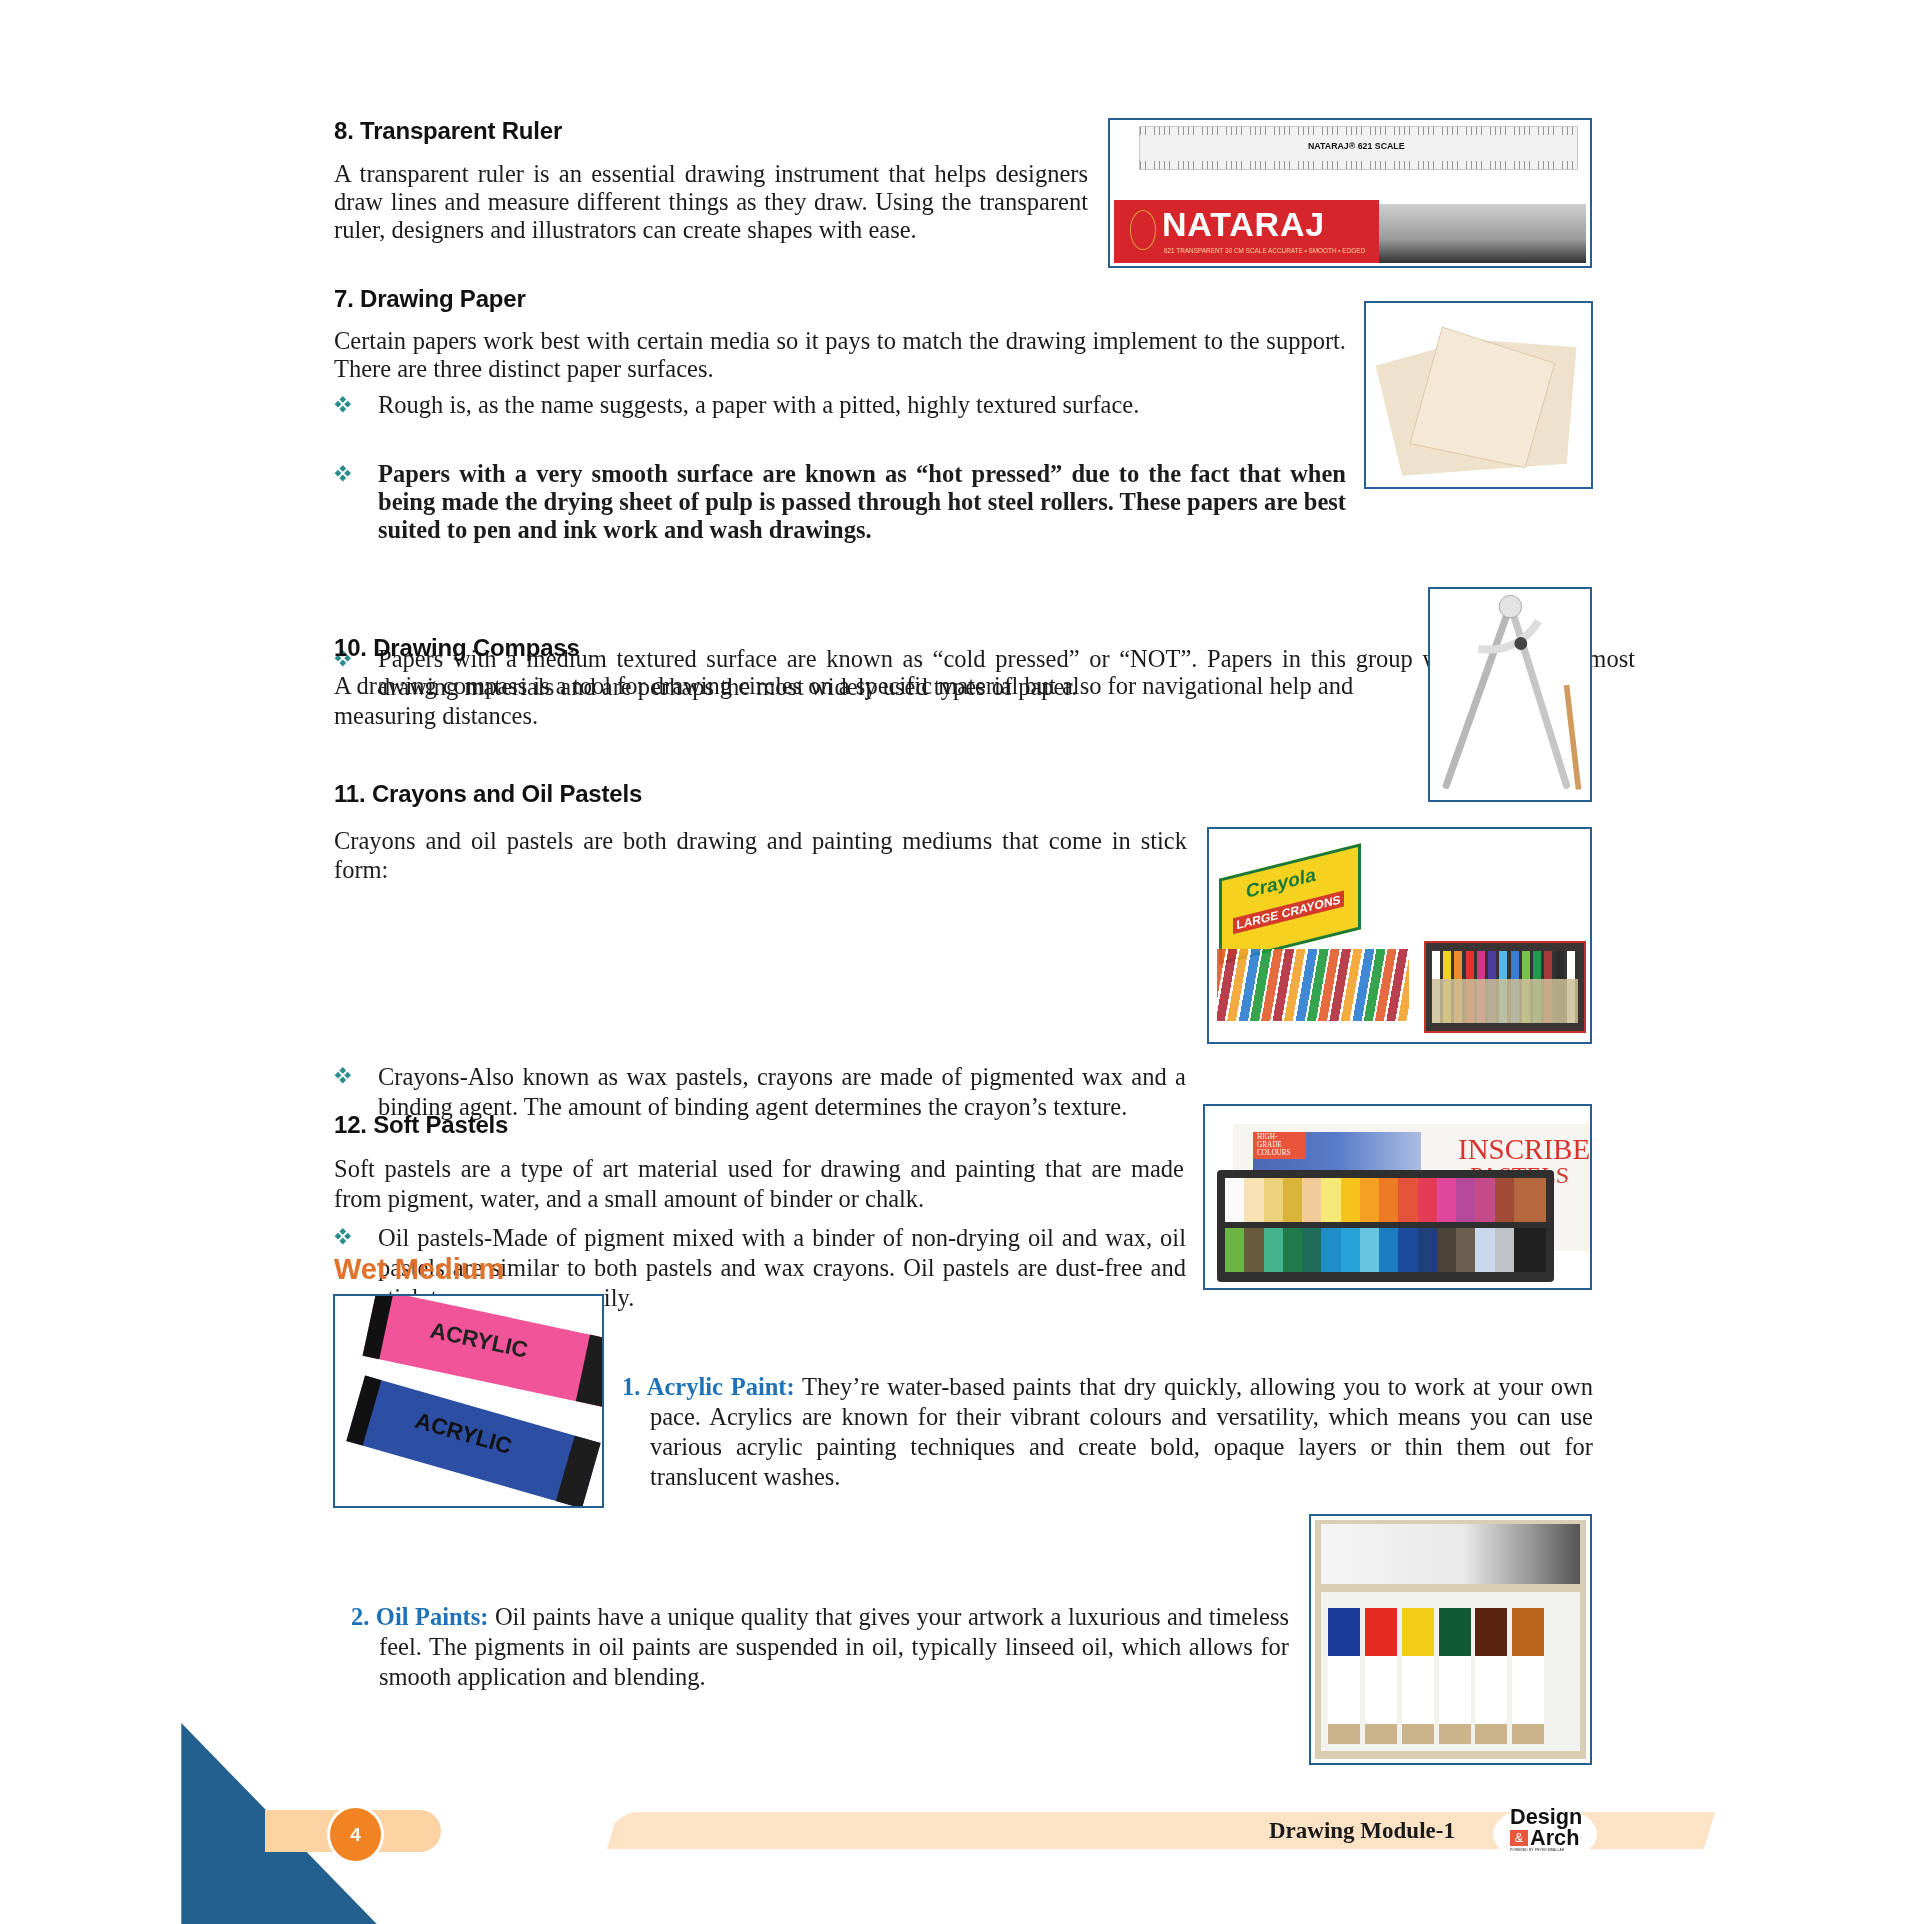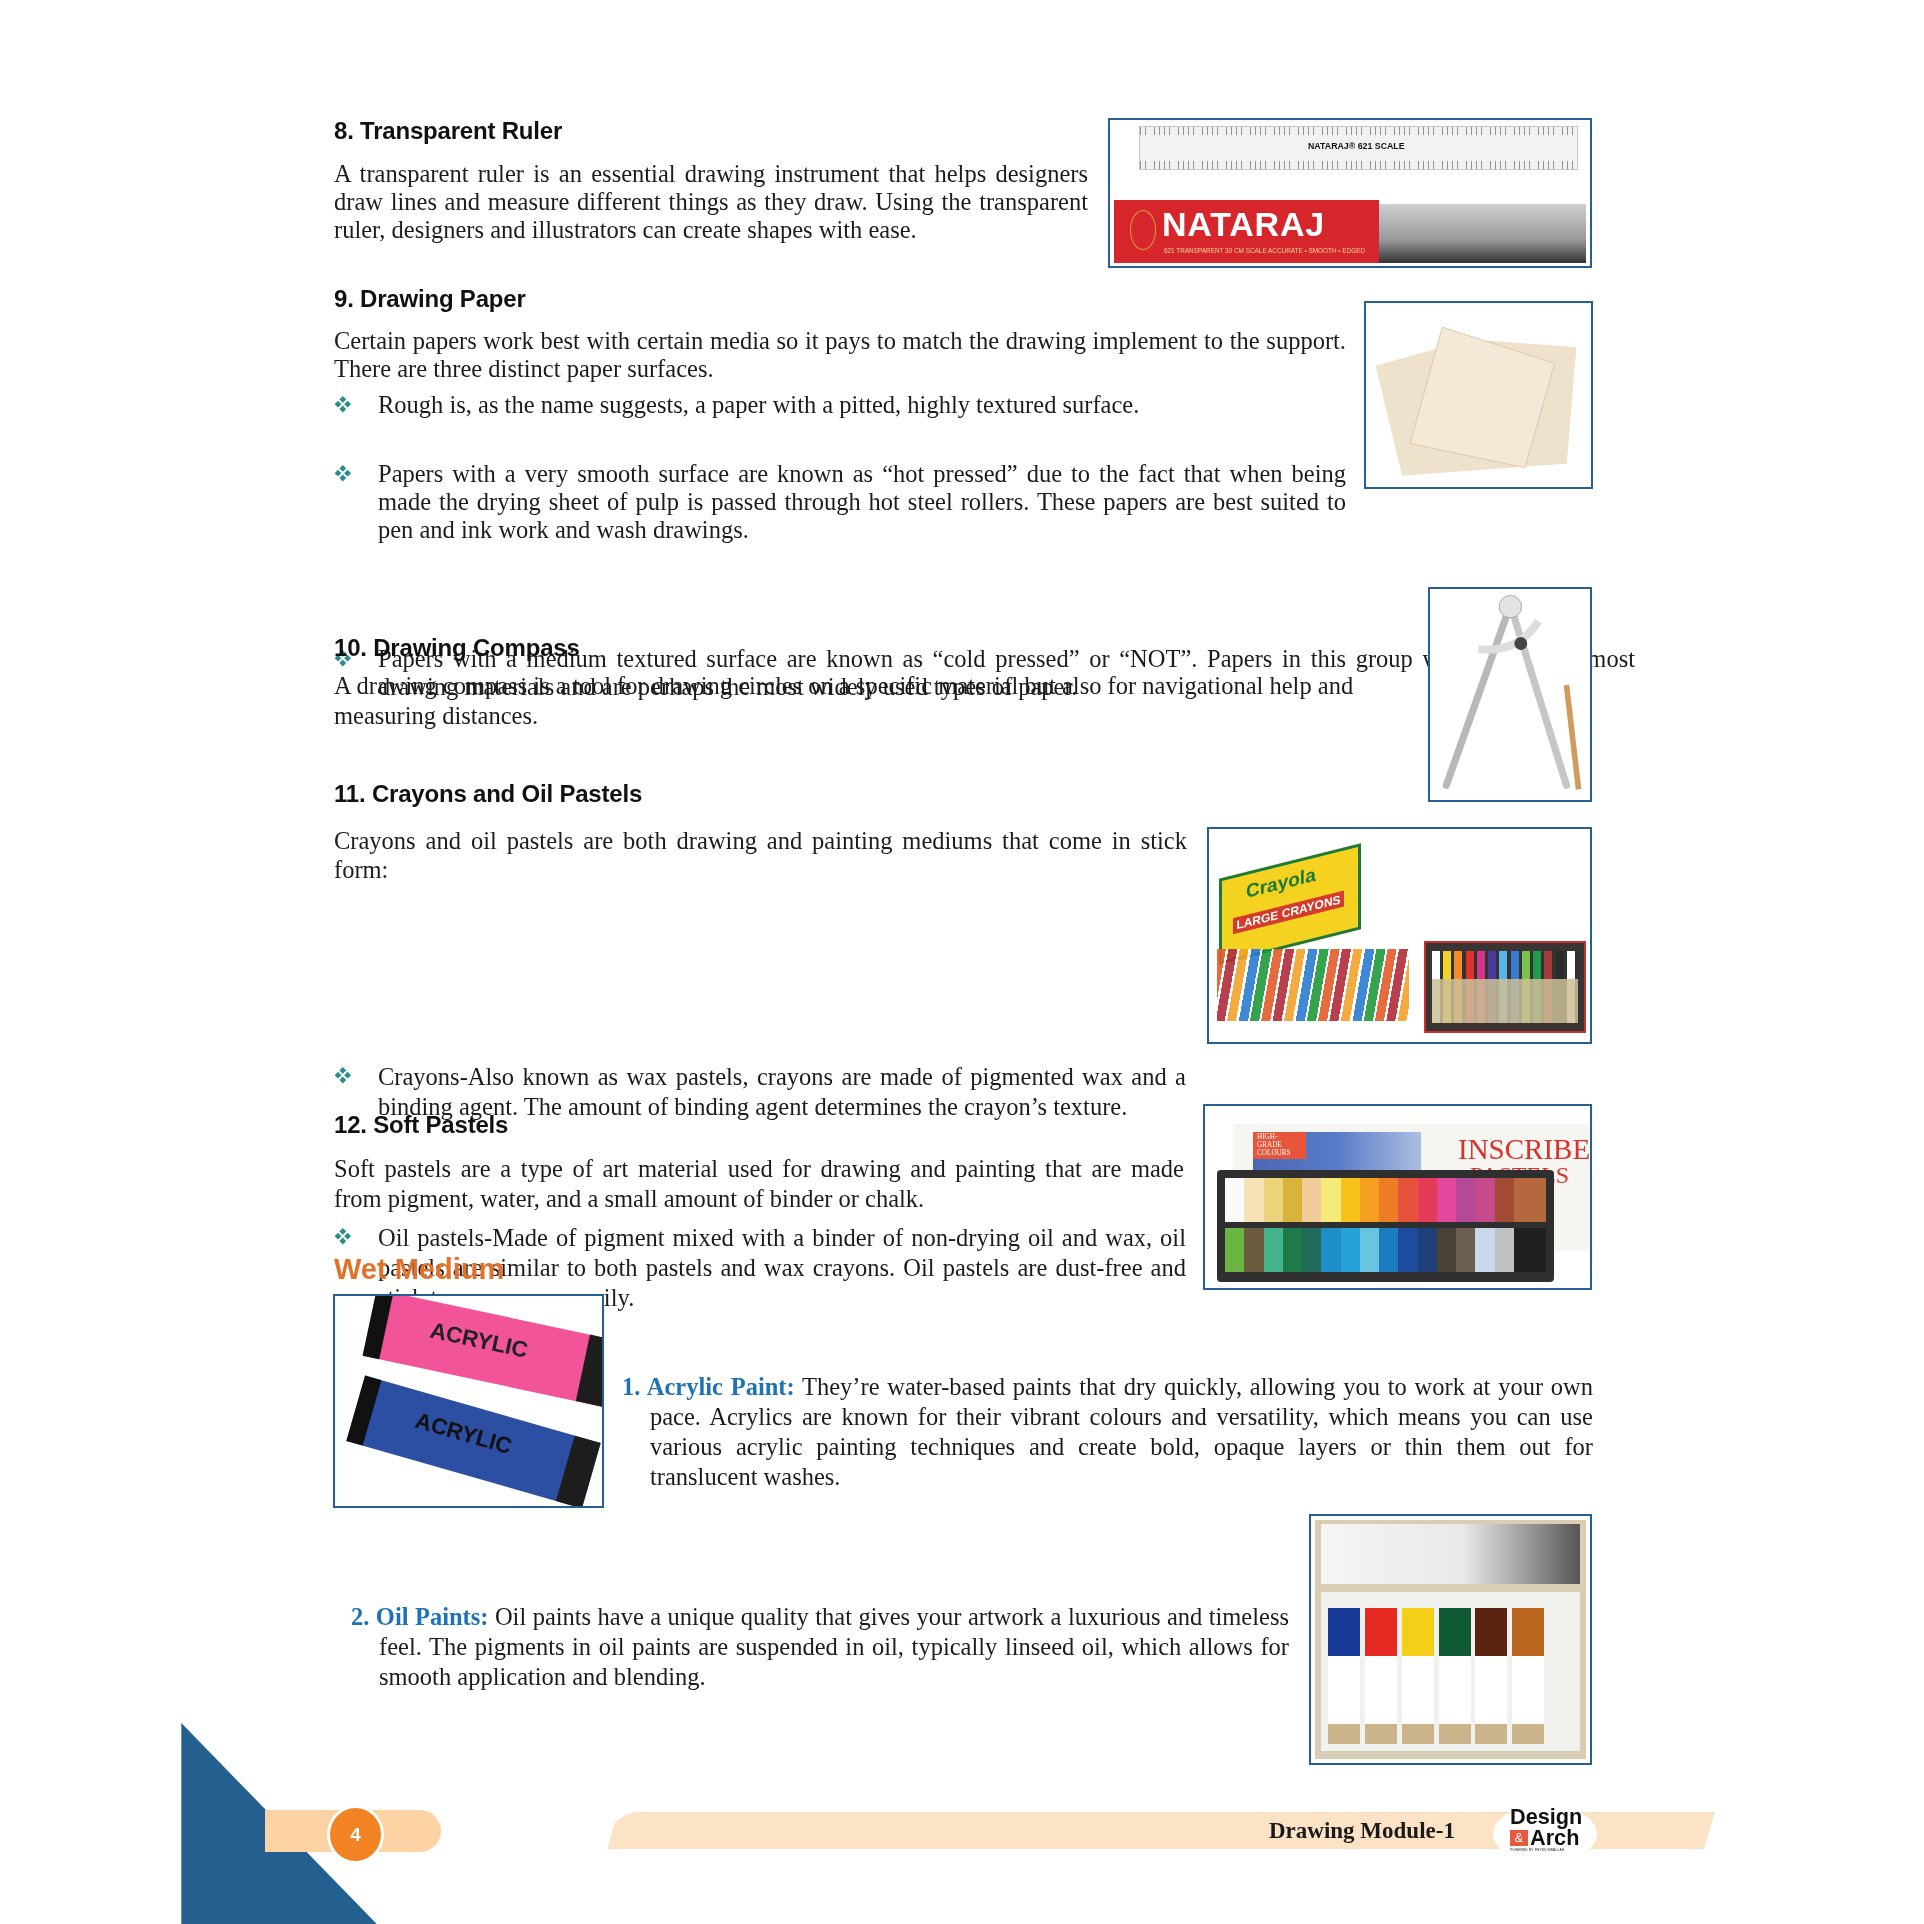--- a/index.html
+++ b/index.html
@@ -26,34 +26,34 @@
     <div class="abs" style="left:168px;top:13.6px;font-family:Liberation Sans, sans-serif;font-weight:bold;font-size:8.8px;color:#111;">NATARAJ® 621 SCALE</div>
   </div>
   <div class="abs" style="left:4px;top:80px;width:265px;height:63px;background:#d7262b;">
     <div class="abs" style="left:16px;top:9.6px;width:24px;height:38px;border:1.6px solid #d9a23a;border-radius:50%;"></div>
     <div class="abs" style="left:48px;top:4.8px;font-family:'Liberation Sans',sans-serif;font-weight:bold;font-size:34px;color:#fff;letter-spacing:0.8px;">NATARAJ</div>
     <div class="abs" style="left:50px;top:47px;font-family:'Liberation Sans',sans-serif;font-size:6.4px;color:#f5d79a;white-space:nowrap;">621 TRANSPARENT 30 CM SCALE   ACCURATE • SMOOTH • EDGED</div>
   </div>
   <div class="abs" style="left:269px;top:84px;width:207px;height:59px;background:linear-gradient(#cfcfcf,#9a9a9a 60%,#333);"></div>
 </div>
 
-<div class="abs h" style="left:334px;top:285px;">9. Drawing Paper</div>
+<div class="abs h" style="left:334px;top:285px;">7. Drawing Paper</div>
 <div class="abs p" style="left:334px;top:327px;width:1012px;">Certain papers work best with certain media so it pays to match the drawing implement to the support. There are three distinct paper surfaces.</div>
 <div class="abs p bl" style="left:334px;top:391px;width:968px;">
   <svg class="dia" viewBox="0 0 22 30">
       <g fill="#2a8c8c">
         <rect x="8" y="5" width="6" height="6" transform="rotate(45 11 8)"></rect>
         <rect x="2" y="11" width="6" height="6" transform="rotate(45 5 14)"></rect>
         <rect x="14" y="11" width="6" height="6" transform="rotate(45 17 14)"></rect>
         <rect x="8" y="17" width="6" height="6" transform="rotate(45 11 20)"></rect>
       </g>
     </svg>
   <span>Rough is, as the name suggests, a paper with a pitted, highly textured surface.</span>
 </div>
-<div class="abs p bl" style="left:334px;top:432px;width:968px;">
+<div class="abs p bl" style="left:334px;top:432px;width:968px;font-weight:bold;">
   <svg class="dia" viewBox="0 0 22 30">
       <g fill="#2a8c8c">
         <rect x="8" y="5" width="6" height="6" transform="rotate(45 11 8)"></rect>
         <rect x="2" y="11" width="6" height="6" transform="rotate(45 5 14)"></rect>
         <rect x="14" y="11" width="6" height="6" transform="rotate(45 17 14)"></rect>
         <rect x="8" y="17" width="6" height="6" transform="rotate(45 11 20)"></rect>
       </g>
     </svg>
   <span>Papers with a very smooth surface are known as “hot pressed” due to the fact that when being made the drying sheet of pulp is passed through hot steel rollers. These papers are best suited to pen and ink work and wash drawings.</span>
 </div>

